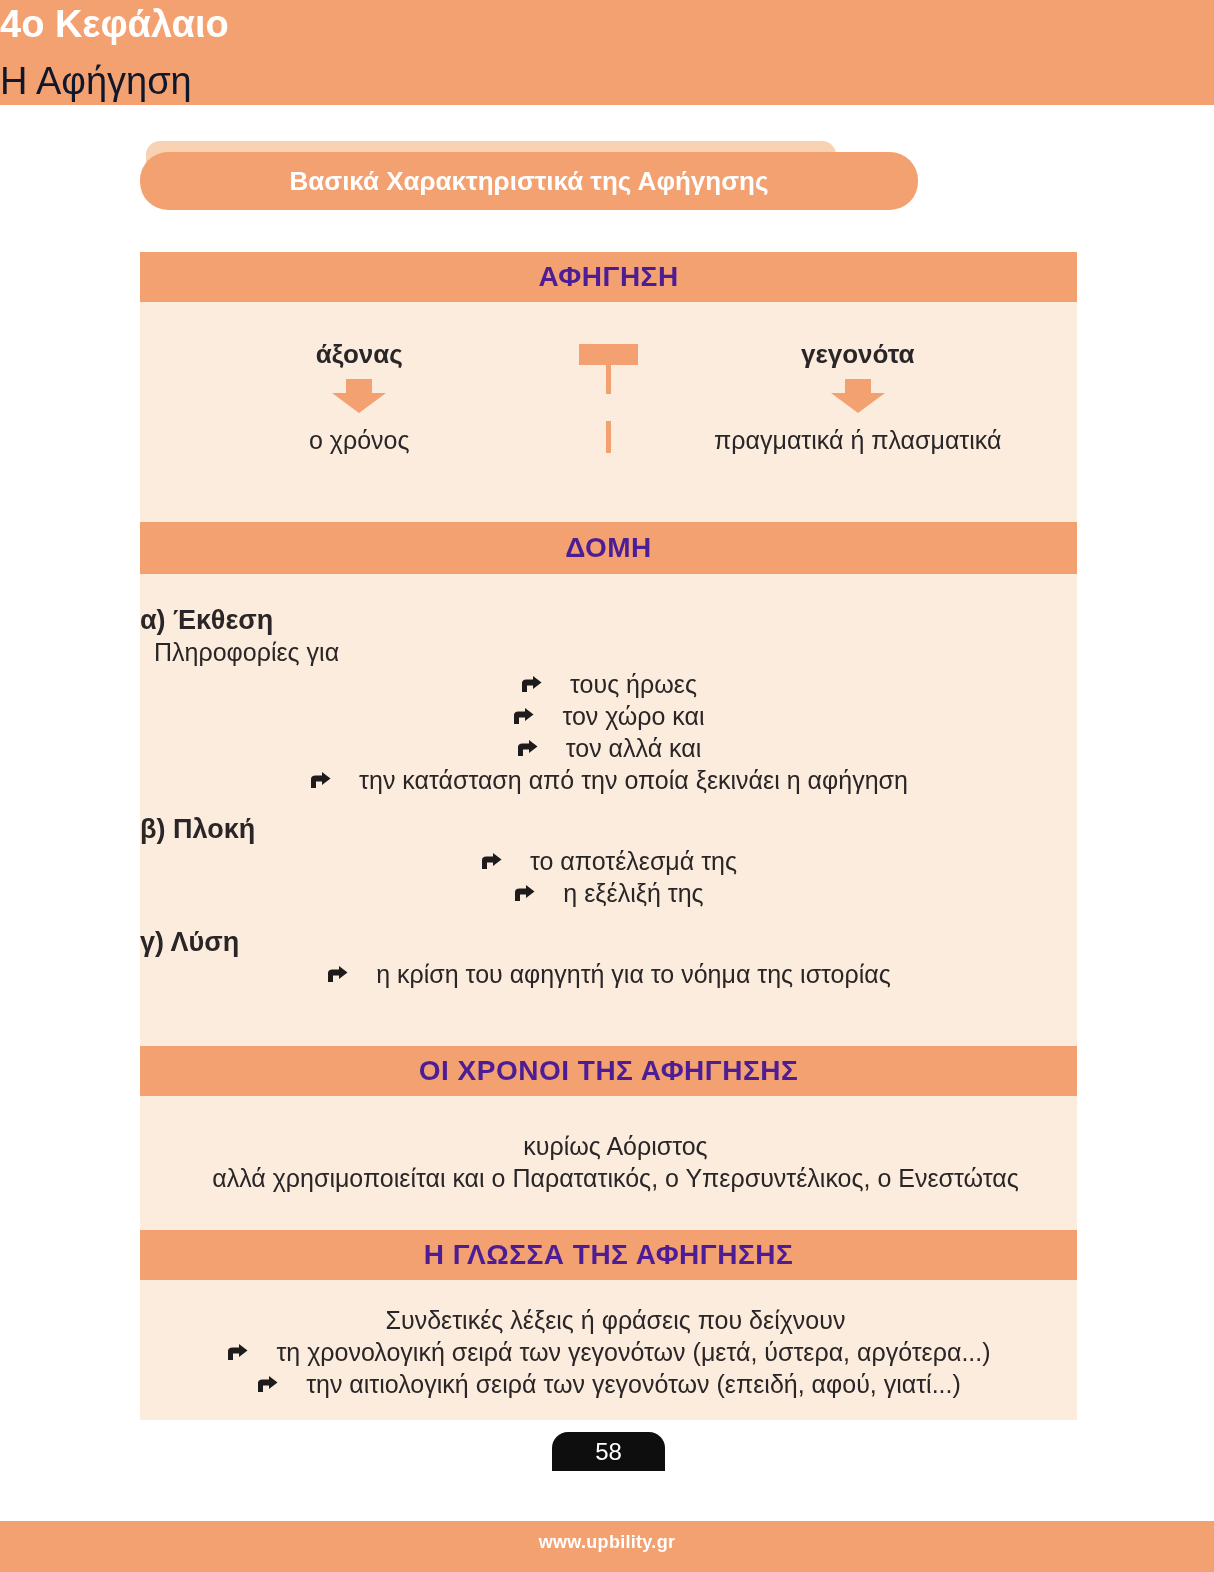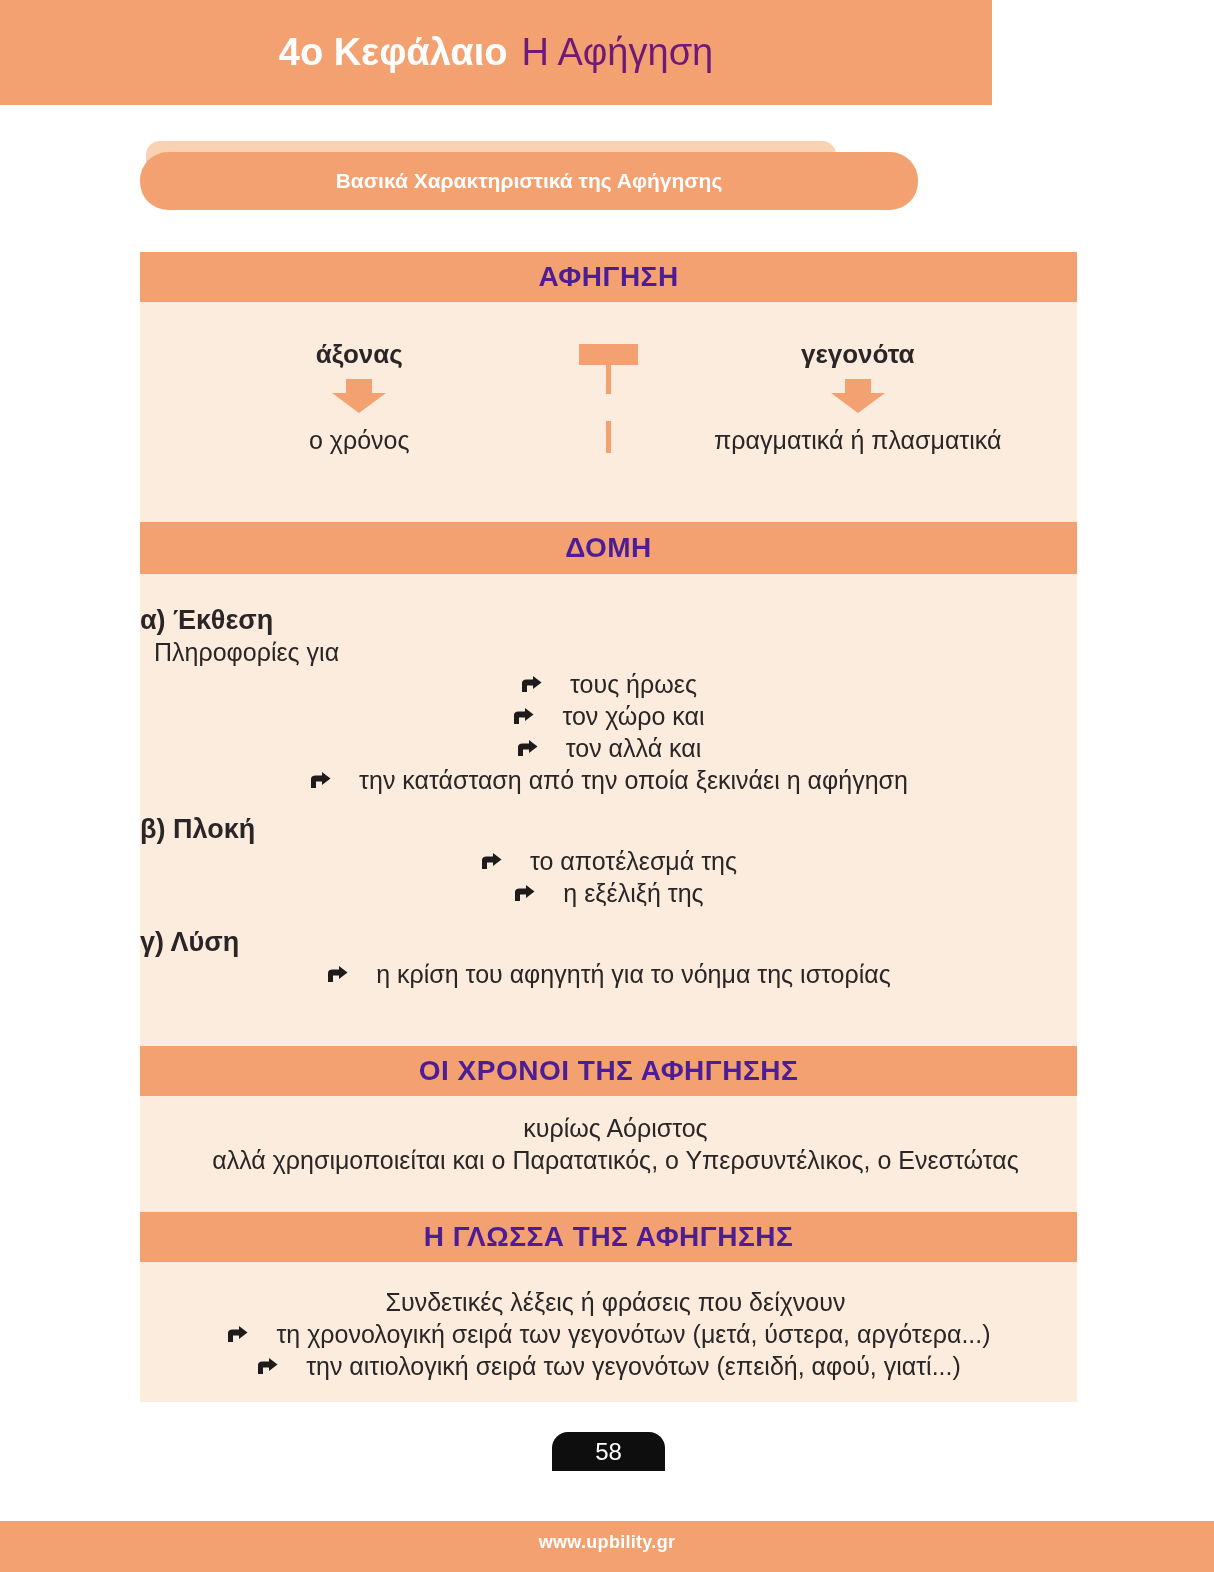--- a/index.html
+++ b/index.html
@@ -13,39 +13,40 @@
   html,body{width:1214px;height:1572px;}
   body{
     position:relative;
     background:#ffffff;
     font-family:"Liberation Sans",sans-serif;
     color:var(--ink);
     overflow:hidden;
   }
   
   .top-header{
-    position:absolute;left:0;top:0;width:992px;height:105px;
+    position:absolute;left:0;top:0;width:1214px;height:105px;
     background:var(--orange);
-    display:flex;align-items:center;justify-content:center;gap:14px;
+    display:flex;justify-content:center;gap:14px;
     font-size:38px;
+    flex-direction:column;
   }
   .top-header .chapter{color:#ffffff;font-weight:bold;}
-  .top-header .page-title{color:#701a75;font-weight:500;}
+  .top-header .page-title{color:#0f172a;font-weight:500;}
   
   .banner-back{
     position:absolute;left:146px;top:141px;width:690px;height:40px;
     background:var(--orange-light);
     border-radius:14px 14px 0 0;
   }
   .banner{
     position:absolute;left:140px;top:152px;width:778px;height:58px;
     background:var(--orange);
     border-radius:28px;
     display:flex;align-items:center;justify-content:center;
-    color:#ffffff;font-weight:bold;font-size:21px;
+    color:#ffffff;font-weight:bold;font-size:26px;
   }
   
   .panel{
     position:absolute;left:140px;top:252px;width:937px;
     background:var(--cream);
   }
   .bar{
     height:50px;background:var(--orange);
     display:flex;align-items:center;justify-content:center;
     color:#4c1d95;font-size:28px;font-weight:bold;letter-spacing:.5px;
@@ -66,21 +67,21 @@
   .domi-content{padding:30px 0 56px;text-align:left;}
   .part + .part{margin-top:17px;}
   .part-title{font-size:27px;font-weight:bold;line-height:32px;}
   .line{font-size:25px;line-height:32px;margin-left:14px;}
   .bullet-line{
     display:flex;align-items:center;justify-content:center;gap:28px;
     font-size:25px;line-height:32px;
   }
   .bullet-line svg{flex:0 0 auto;display:block;}
   
-  .tenses-content{padding:16px 0 36px;text-align:center;}
+  .tenses-content{padding:34px 0 36px;text-align:center;}
   .language-content{padding:24px 0 20px;text-align:center;}
   
   .page-badge{
     position:absolute;left:552px;top:1432px;width:113px;height:39px;
     background:var(--badge);border-radius:16px 16px 0 0;
     display:flex;align-items:center;justify-content:center;
     color:#ffffff;font-size:24px;
   }
   .footer-bar{
     position:absolute;left:0;top:1521px;width:1214px;height:101px;

